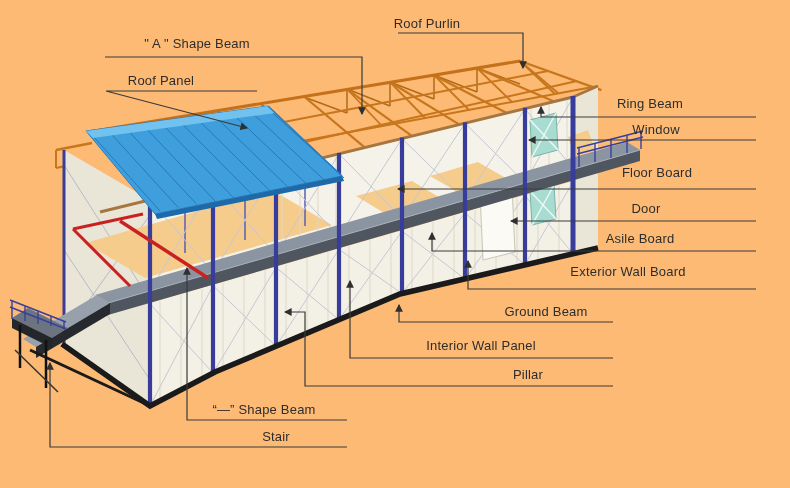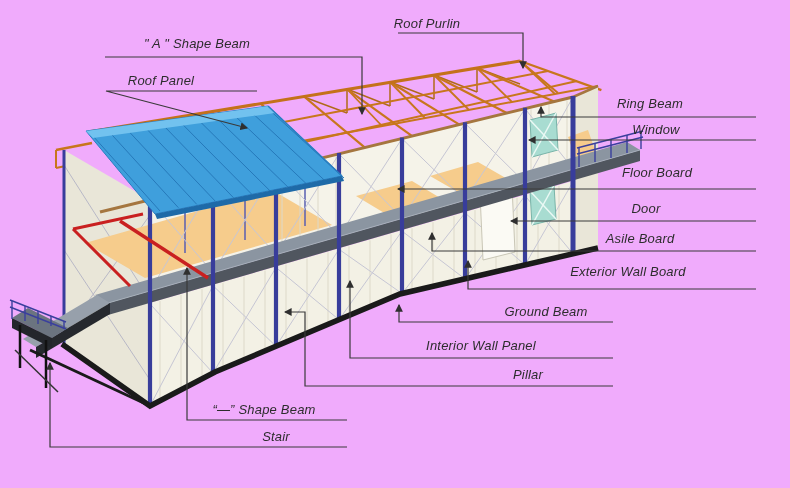--- a/index.html
+++ b/index.html
@@ -1,19 +1,18 @@
 <!DOCTYPE html>
 <html><head>
 <meta charset="utf-8">
 <style>
   html,body{margin:0;padding:0;background:#ffffff;}
   .stage{
-    width:790px;height:488px;background:#f0abfc;position:relative;overflow:hidden;
+    width:790px;height:488px;background:#fdba74;position:relative;overflow:hidden;
     font-family:"Liberation Sans",sans-serif;
-    font-style:italic;
   }
   svg{display:block;}
   .leader{stroke:#3a3a3a;stroke-width:1.2;fill:none;}
   .lbl{font-family:"Liberation Sans",sans-serif;font-size:13px;fill:#2d2d2d;text-anchor:middle;letter-spacing:.2px;}
 </style>
 </head>
 <body>
 
 <div class="stage">
 <svg width="790" height="488" viewBox="0 0 790 488">

